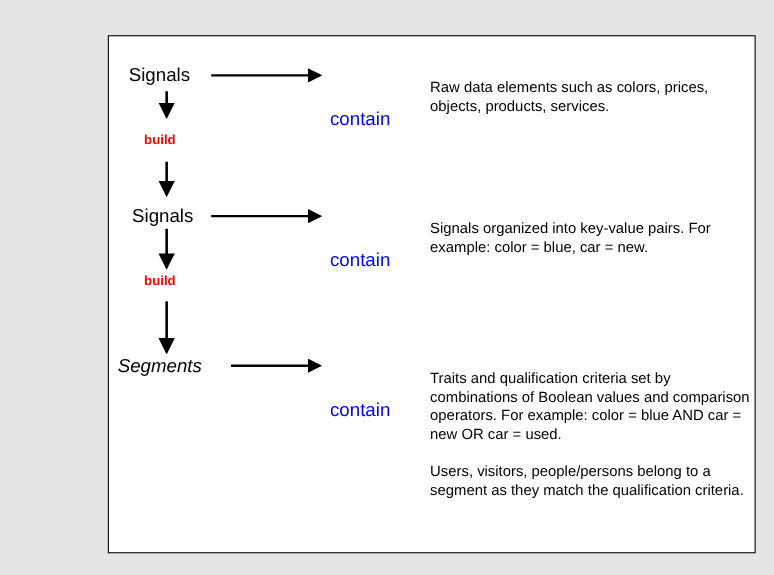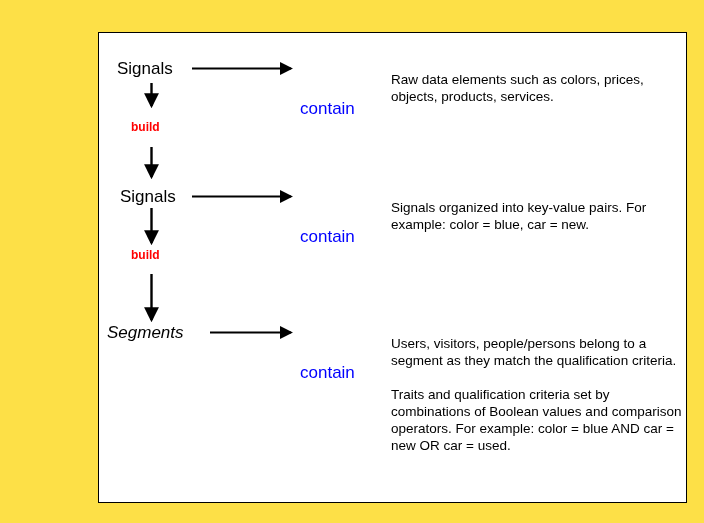--- a/index.html
+++ b/index.html
@@ -12,21 +12,21 @@
     height: 523px;
     overflow: hidden;
     font-family: "Liberation Sans", sans-serif;
     -webkit-font-smoothing: antialiased;
   }
 
   #canvas {
     position: relative;
     width: 704px;
     height: 523px;
-    background: #fde047;
+    background: #e5e5e5;
   }
 
   
   #diagram-frame {
     position: absolute;
     left: 98px;
     top: 32px;
     width: 589px;
     height: 471px;
     border: 1.5px solid #000000;
@@ -111,22 +111,22 @@
     <p>Signals organized into key-value pairs. For example: color = blue, car = new.</p>
   </div>
 
   <div class="build-label" style="left:131px; top:249px;">build</div>
 
   <div class="node-label" style="left:107px; top:324px;font-style:italic;">Segments</div>
 
   <div class="contain-label" style="left:300px; top:324px;">contain</div>
 
   <div class="desc-block" style="left:391px; top:323px;">
+    <p>Traits and qualification criteria set by combinations of Boolean values and comparison operators. For example: color = blue AND car = new OR car = used.</p>
     <p>Users, visitors, people/persons belong to a segment as they match the qualification criteria.</p>
-    <p>Traits and qualification criteria set by combinations of Boolean values and comparison operators. For example: color = blue AND car = new OR car = used.</p>
   </div>
 
   <svg id="arrow-layer" viewBox="0 0 704 523">
     <defs>
       <marker id="head" viewBox="0 0 10 10" refX="8.5" refY="5" markerWidth="6.2" markerHeight="6.2" orient="auto-start-reverse">
         <path d="M 0 0 L 10 5 L 0 10 z" fill="#000000"></path>
       </marker>
     </defs>
 
     <line x1="192" y1="68.5" x2="291" y2="68.5" stroke="#000000" stroke-width="2.1" marker-end="url(#head)"></line>

